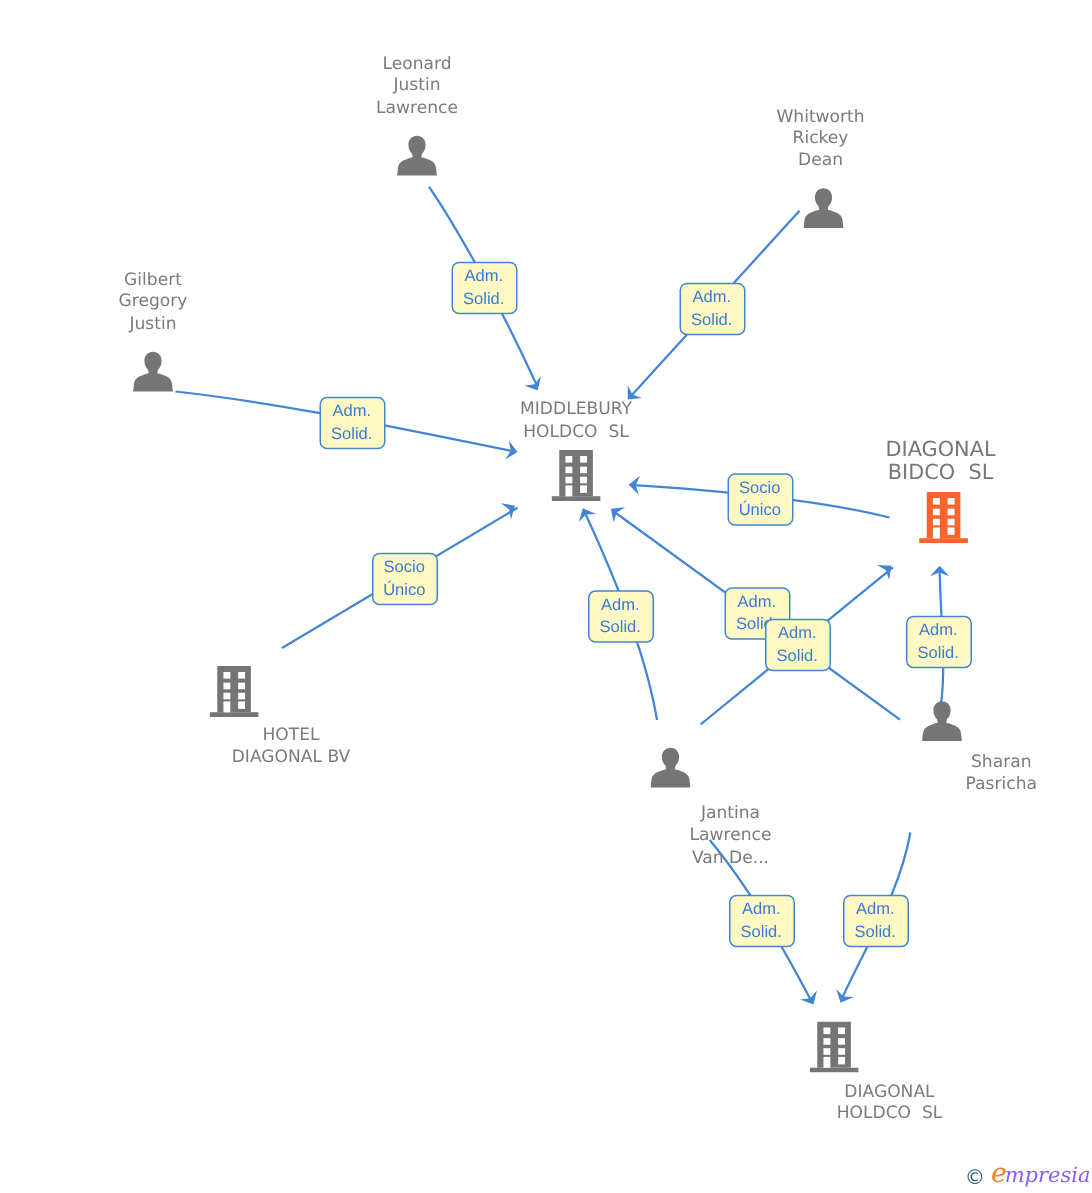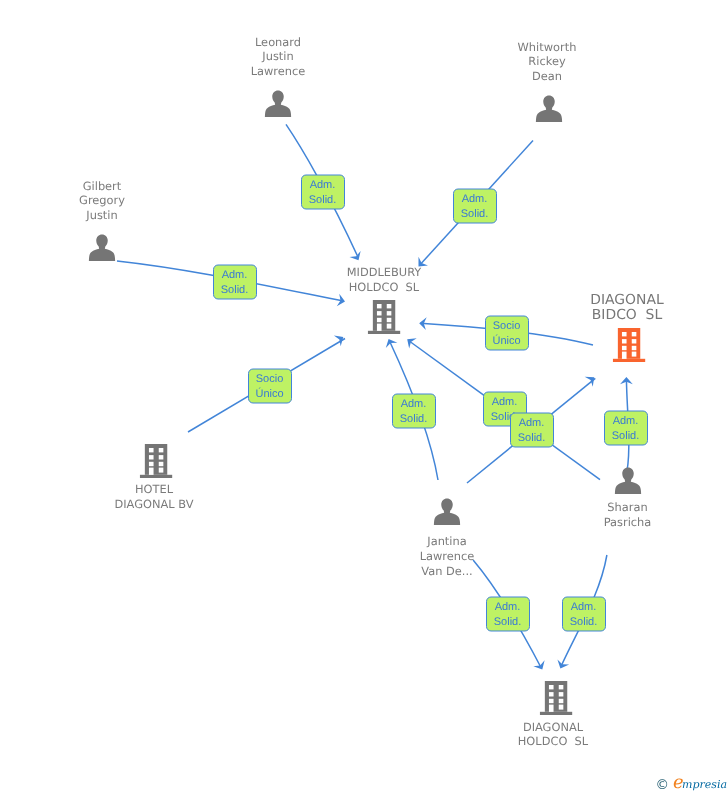--- a/index.html
+++ b/index.html
@@ -6,28 +6,28 @@
 html,body{margin:0;padding:0;background:#fff;}
 body{width:728px;height:795px;font-family:"Liberation Sans",sans-serif;overflow:hidden;position:relative;-webkit-font-smoothing:antialiased;text-rendering:geometricPrecision;}
 #stage{position:absolute;left:0;top:0;width:728px;height:795px;background:#fff;}
 svg#edges{position:absolute;left:0;top:0;width:728px;height:795px;}
 .node{position:absolute;transform:translate(-50%,-50%);text-decoration:underline;}
 .node-icon{display:block;margin:0 auto;}
 .node-label{position:absolute;left:50%;transform:translateX(-50%);text-align:center;white-space:pre;color:#7b7b7b;font-family:"DejaVu Sans",sans-serif;font-size:11.4px;line-height:14.8px;}
 .node-label.above{bottom:100%;margin-bottom:11px;}
 .node.company .node-label.above{margin-bottom:5px;}
 .node.company .node-label.below{margin-top:4px;}
-.node-label.below{top:100%;margin-top:8px;}
+.node-label.below{top:100%;margin-top:8px;margin-left:40px;}
 .node-label.focus{font-size:13.9px;line-height:15px;color:#777;margin-bottom:7px;}
-.elabel{position:absolute;transform:translate(-50%,-50%);border:1.9px solid #4285d8;border-radius:5px;background:#bef264;color:#3a7ad4;font-size:11px;line-height:14.6px;text-align:center;box-sizing:border-box;display:flex;flex-direction:column;justify-content:center;align-items:center;}
+.elabel{position:absolute;transform:translate(-50%,-50%);border:1.9px solid #4285d8;border-radius:5px;background:#fef9c3;color:#3a7ad4;font-size:11px;line-height:14.6px;text-align:center;box-sizing:border-box;display:flex;flex-direction:column;justify-content:center;align-items:center;}
 .elabel span{display:block;}
 #logo{position:absolute;right:1px;bottom:3px;white-space:nowrap;line-height:1;}
 .wm-c{font-family:"DejaVu Sans",sans-serif;font-size:13.5px;color:#2a6275;vertical-align:-1px;margin-right:4px;}
 .wm-e{font-family:"DejaVu Serif",serif;font-style:italic;font-size:18px;color:#f2821e;letter-spacing:-1.5px;}
-.wm-r{font-family:"DejaVu Serif",serif;font-style:italic;font-size:11px;color:#0369a1;}
+.wm-r{font-family:"DejaVu Serif",serif;font-style:italic;font-size:14px;color:#8b5cf6;}
 
 </style>
 </head>
 <body>
 
 <div id="stage">
   <svg id="edges" viewBox="0 0 728 795">
       <g>
         <path d="M 286 124.4 C 302 148 330 196 357.4 255.8" fill="none" stroke="#4285d8" stroke-width="1.5"></path>
         <path d="M 0 0 L -7.1 6.4 L -4.6 0 L -7.1 -6.4 Z" fill="#4285d8" transform="translate(358.5,260.2) rotate(61)"></path>
@@ -75,21 +75,21 @@
     </svg>
   <div id="nodes">
       <div class="node" style="left: 278px; top: 104px;">
         <svg class="node-icon" width="27" height="28" viewBox="0 0 27 28">
 <path fill="#757575" d="M13.5 0.5c-3.25 0-5.75 2.55-5.75 6.05 0 2.45 1.0 4.75 2.45 5.95l.45 2.35c-2.8.65-5.9 1.85-7.35 2.8C1.5 18.85 0.9 20.6 0.65 23.0L0.25 27.0h26.5l-.4-4.0c-.25-2.4-.85-4.15-2.65-5.35-1.45-.95-4.55-2.15-7.35-2.8l.45-2.35c1.45-1.2 2.45-3.5 2.45-5.95 0-3.5-2.5-6.05-5.75-6.05z"></path>
         </svg>
         <div class="node-label above">Leonard
 Justin
 Lawrence</div>
       </div>
-      <div class="node" style="left: 549px; top: 109px;">
+      <div class="node" style="left: 549px; top: 139px;">
         <svg class="node-icon" width="27" height="28" viewBox="0 0 27 28">
 <path fill="#757575" d="M13.5 0.5c-3.25 0-5.75 2.55-5.75 6.05 0 2.45 1.0 4.75 2.45 5.95l.45 2.35c-2.8.65-5.9 1.85-7.35 2.8C1.5 18.85 0.9 20.6 0.65 23.0L0.25 27.0h26.5l-.4-4.0c-.25-2.4-.85-4.15-2.65-5.35-1.45-.95-4.55-2.15-7.35-2.8l.45-2.35c1.45-1.2 2.45-3.5 2.45-5.95 0-3.5-2.5-6.05-5.75-6.05z"></path>
         </svg>
         <div class="node-label above" style="transform: translateX(calc(-50% - 2px));">Whitworth
 Rickey
 Dean</div>
       </div>
       <div class="node" style="left: 102px; top: 248px;">
         <svg class="node-icon" width="27" height="28" viewBox="0 0 27 28">
 <path fill="#757575" d="M13.5 0.5c-3.25 0-5.75 2.55-5.75 6.05 0 2.45 1.0 4.75 2.45 5.95l.45 2.35c-2.8.65-5.9 1.85-7.35 2.8C1.5 18.85 0.9 20.6 0.65 23.0L0.25 27.0h26.5l-.4-4.0c-.25-2.4-.85-4.15-2.65-5.35-1.45-.95-4.55-2.15-7.35-2.8l.45-2.35c1.45-1.2 2.45-3.5 2.45-5.95 0-3.5-2.5-6.05-5.75-6.05z"></path>

